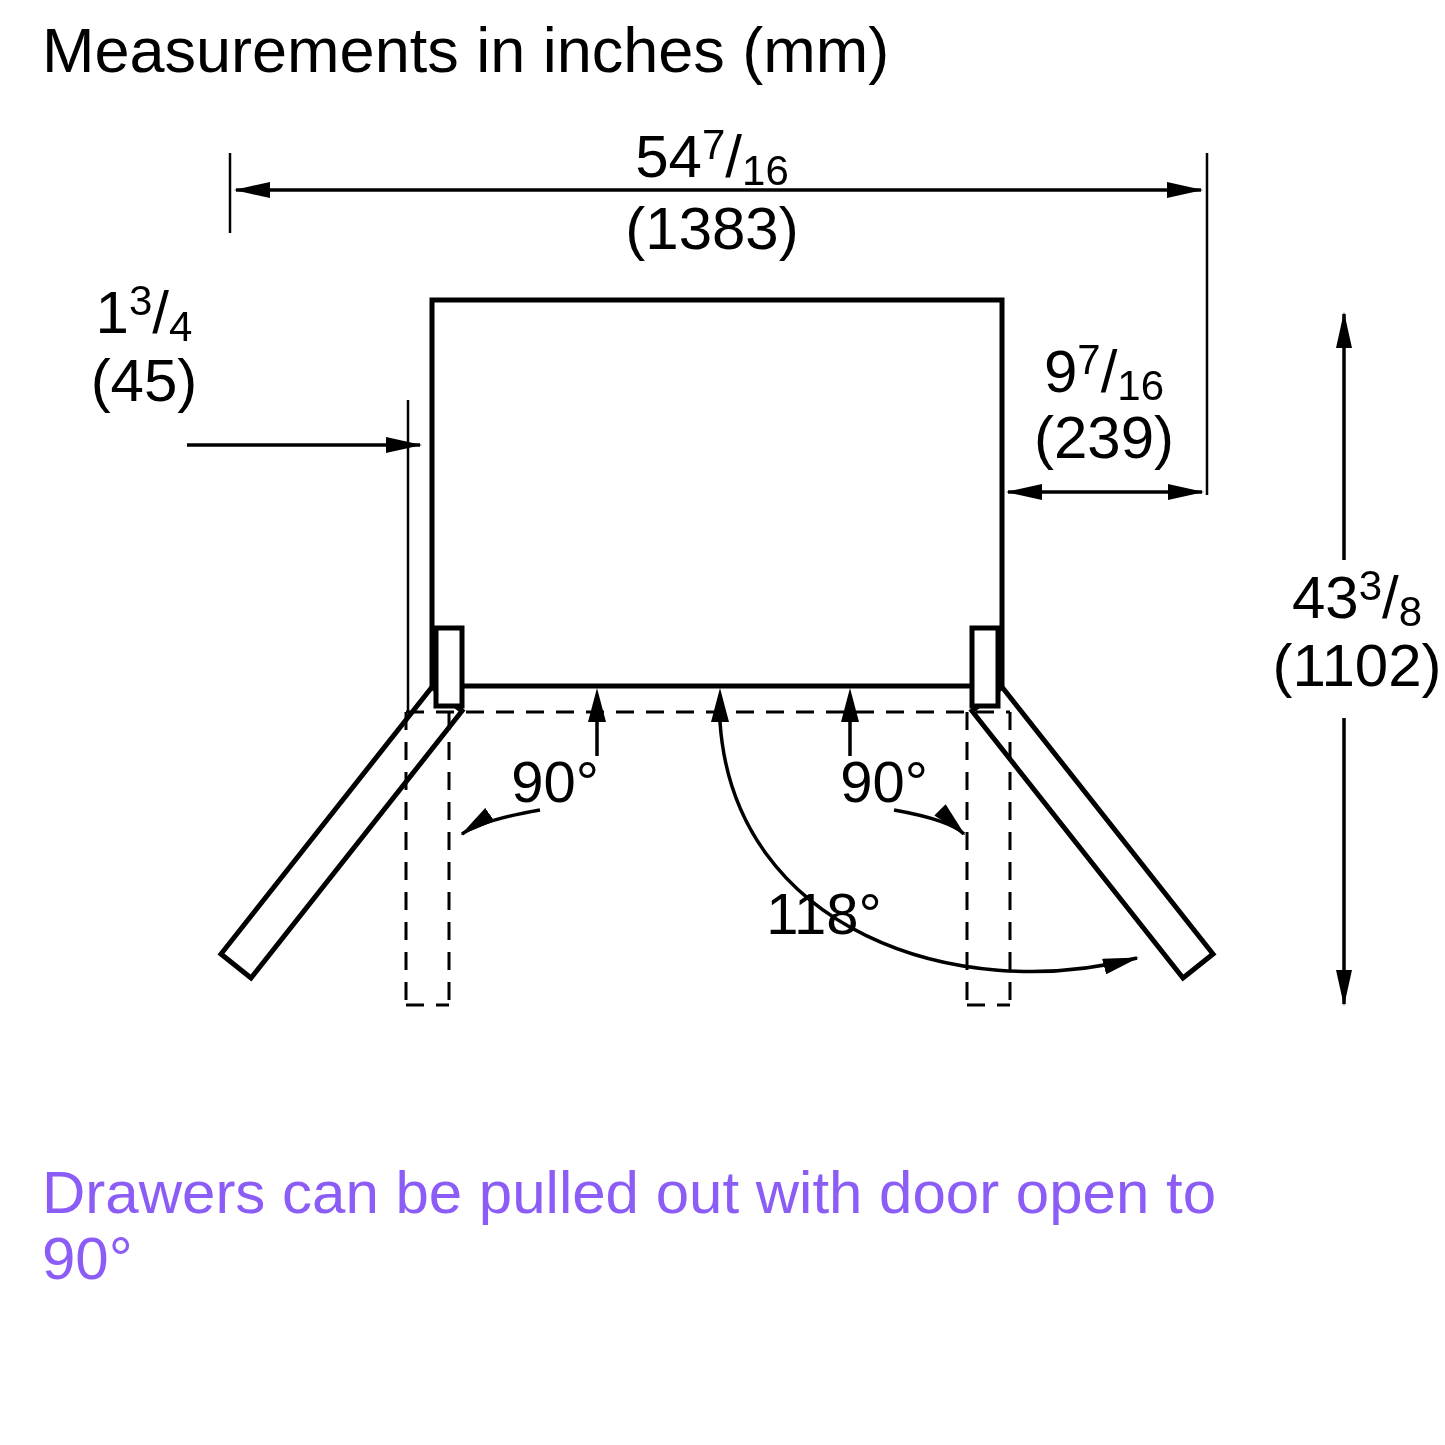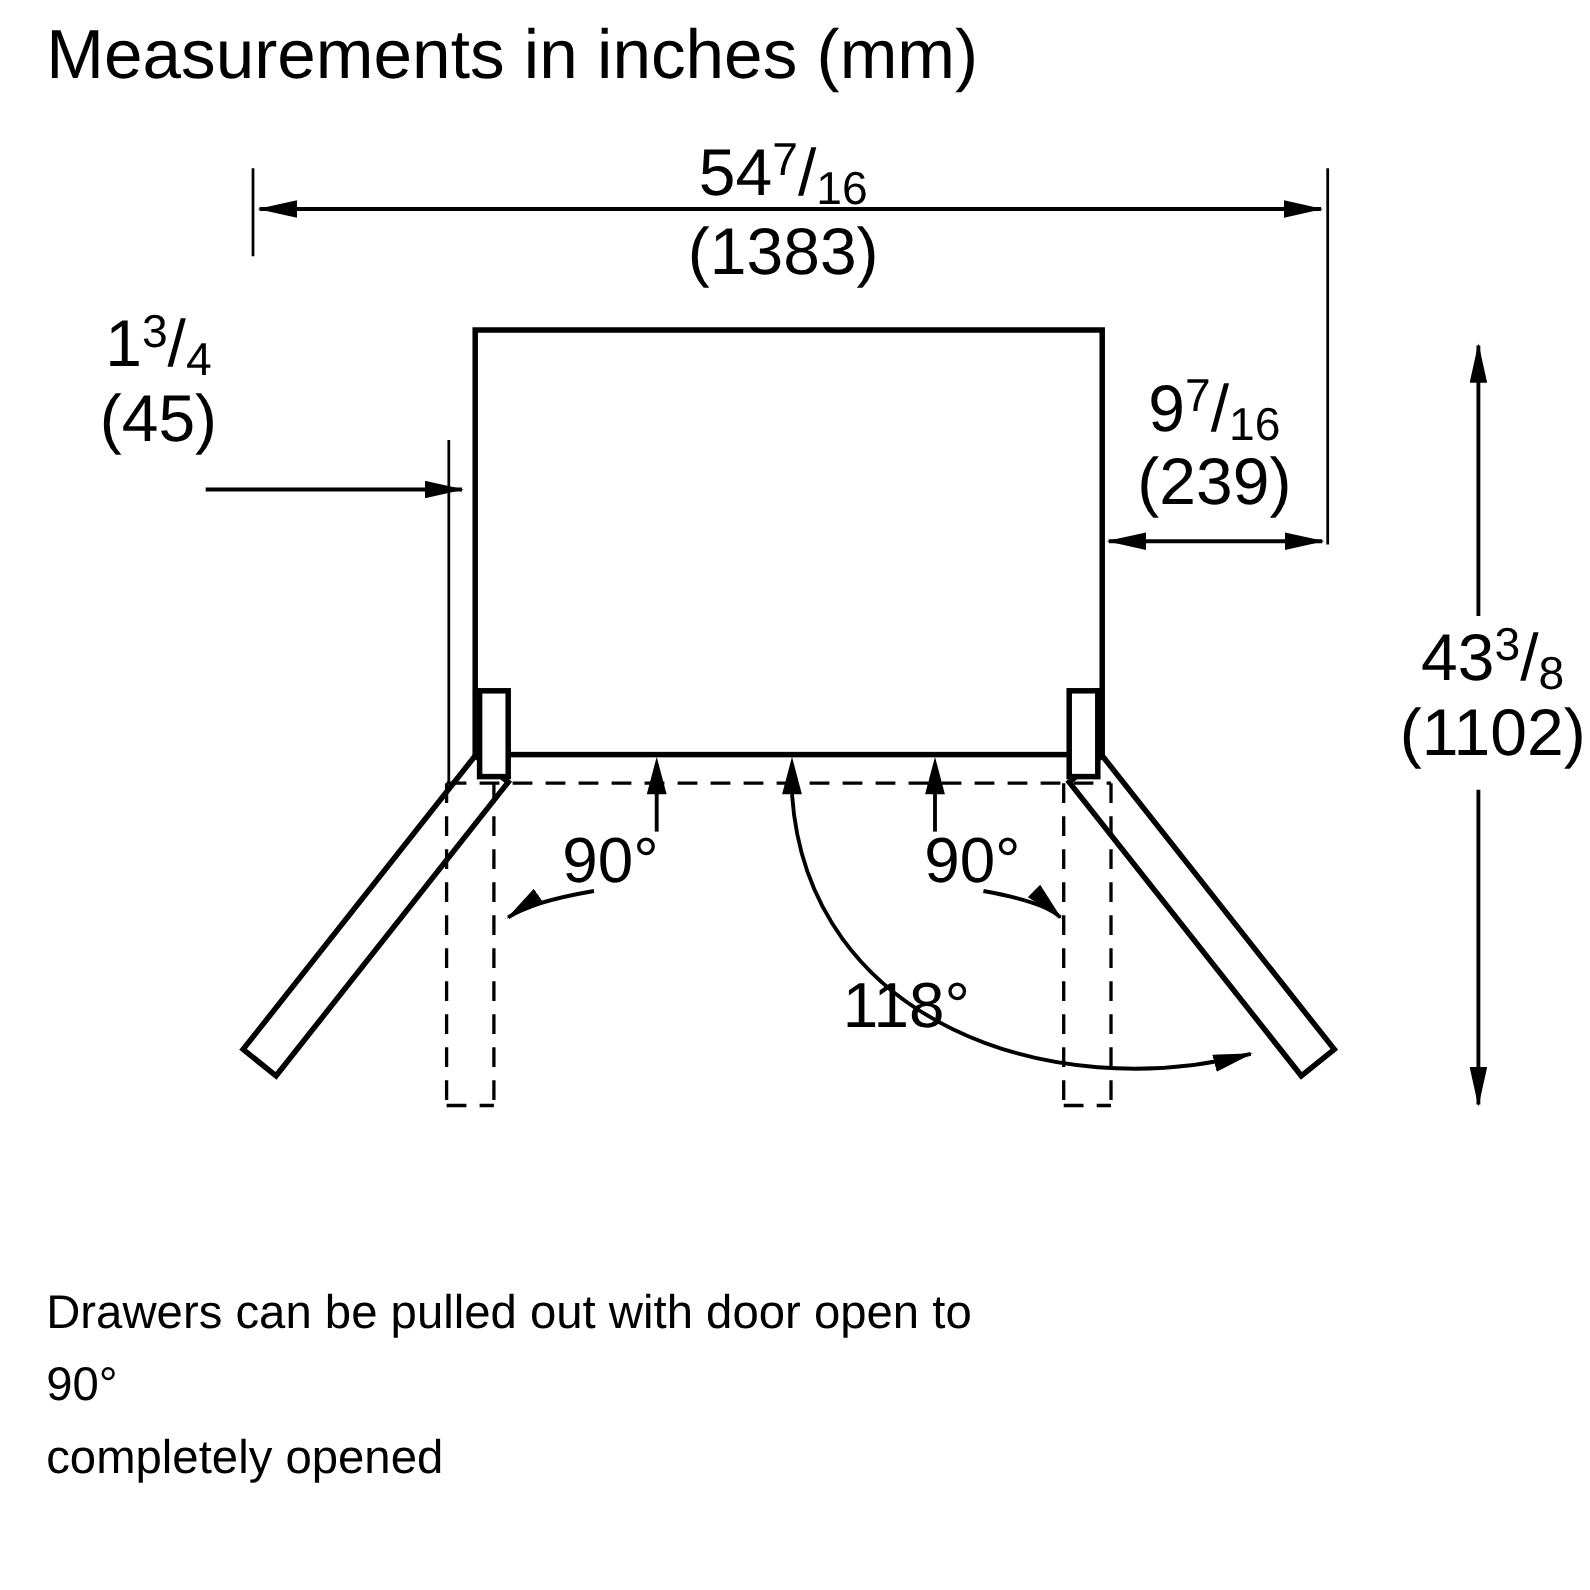--- a/index.html
+++ b/index.html
@@ -25,23 +25,23 @@
     top: 16px;
     font-size: 63px;
     line-height: 1.1;
     color: #000000;
     white-space: nowrap;
   }
   .notes {
     position: absolute;
     left: 30px;
     top: 1160px;
-    font-size: 43px;
+    font-size: 60px;
     line-height: 66px;
-    color: #000000;
+    color: #8b5cf6;
   }
   svg.diagram {
     position: absolute;
     left: 0;
     top: 0;
   }
   svg text {
     fill: #000000;
     font-family: "Liberation Sans", sans-serif;
   }
@@ -136,16 +136,15 @@
 
       <text class="ang" x="543" y="802" text-anchor="middle">90°</text>
       <text class="ang" x="872" y="802" text-anchor="middle">90°</text>
       <text class="ang" x="812" y="934" text-anchor="middle">118°</text>
     </g>
   </svg>
 
   <div class="notes">
     <div>Drawers can be pulled out with door open to</div>
     <div>90°</div>
-    <div>completely opened</div>
   </div>
 
 </div>
 
 </body></html>

